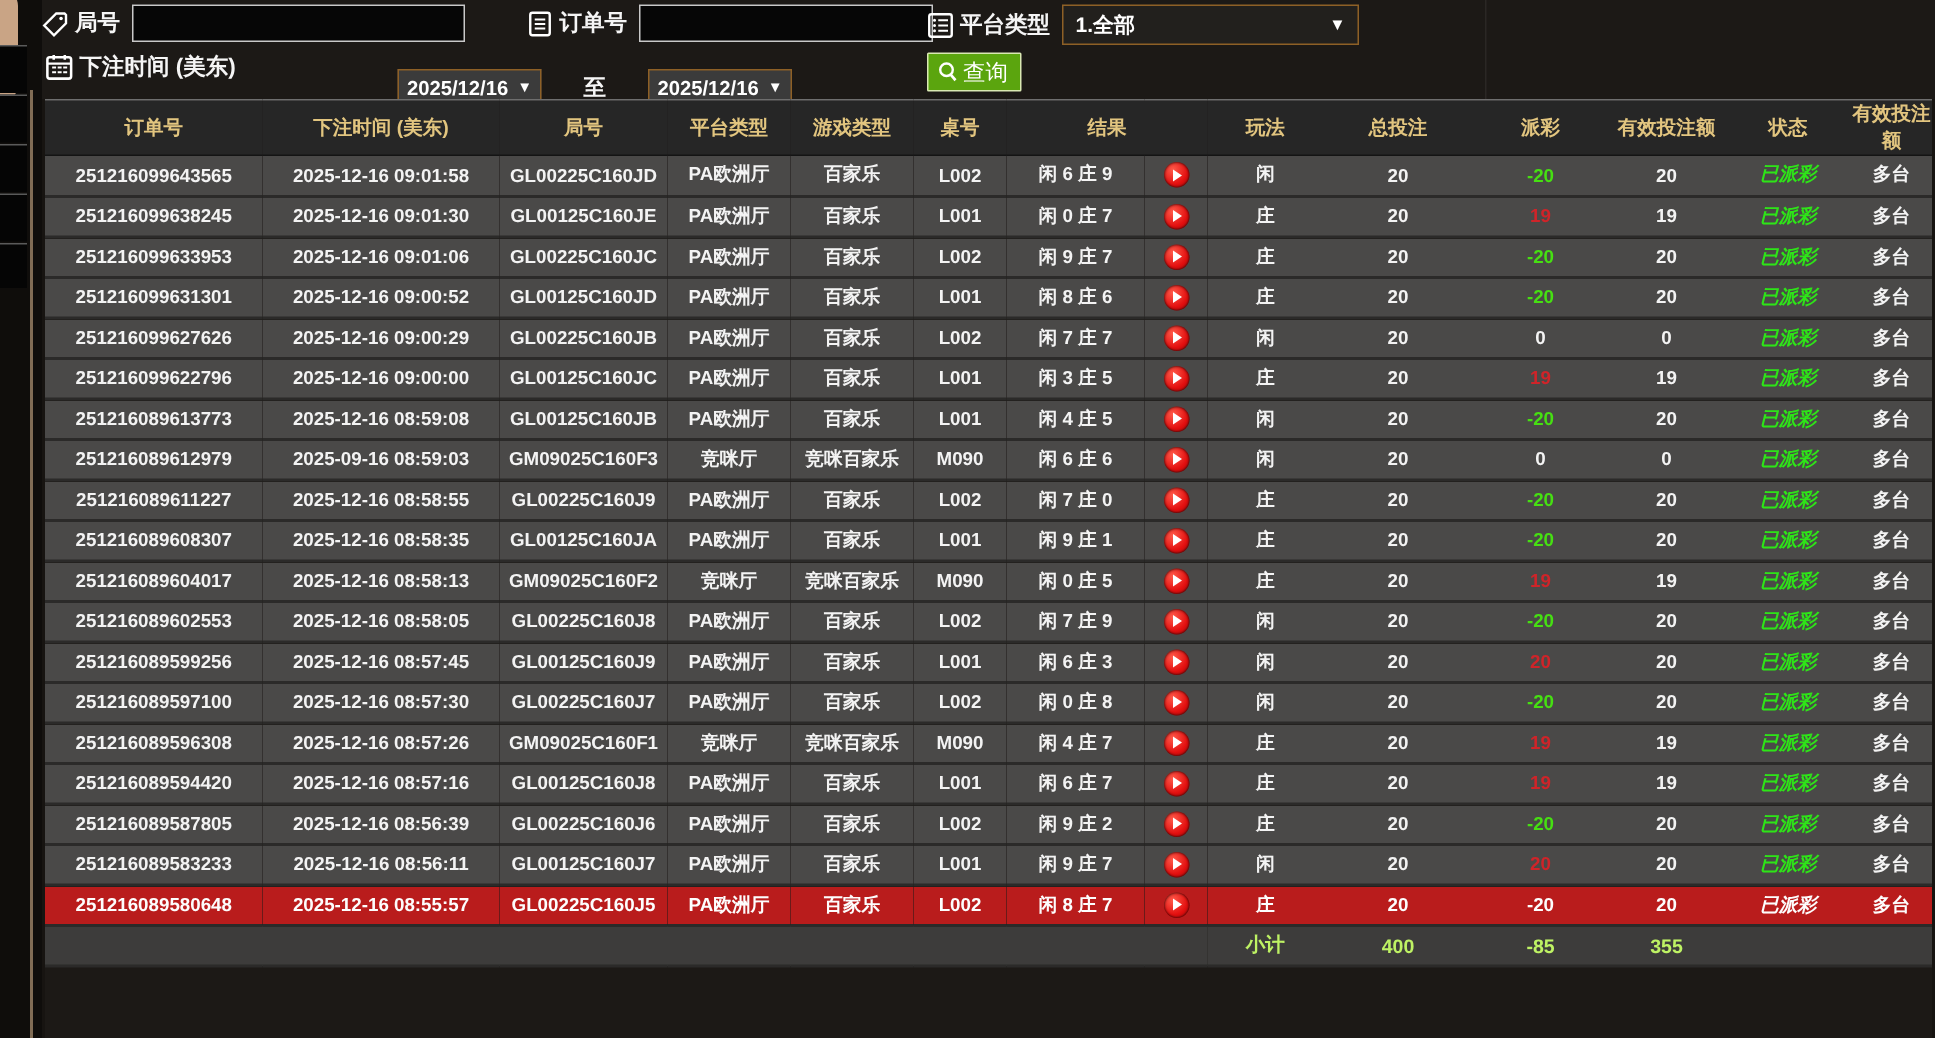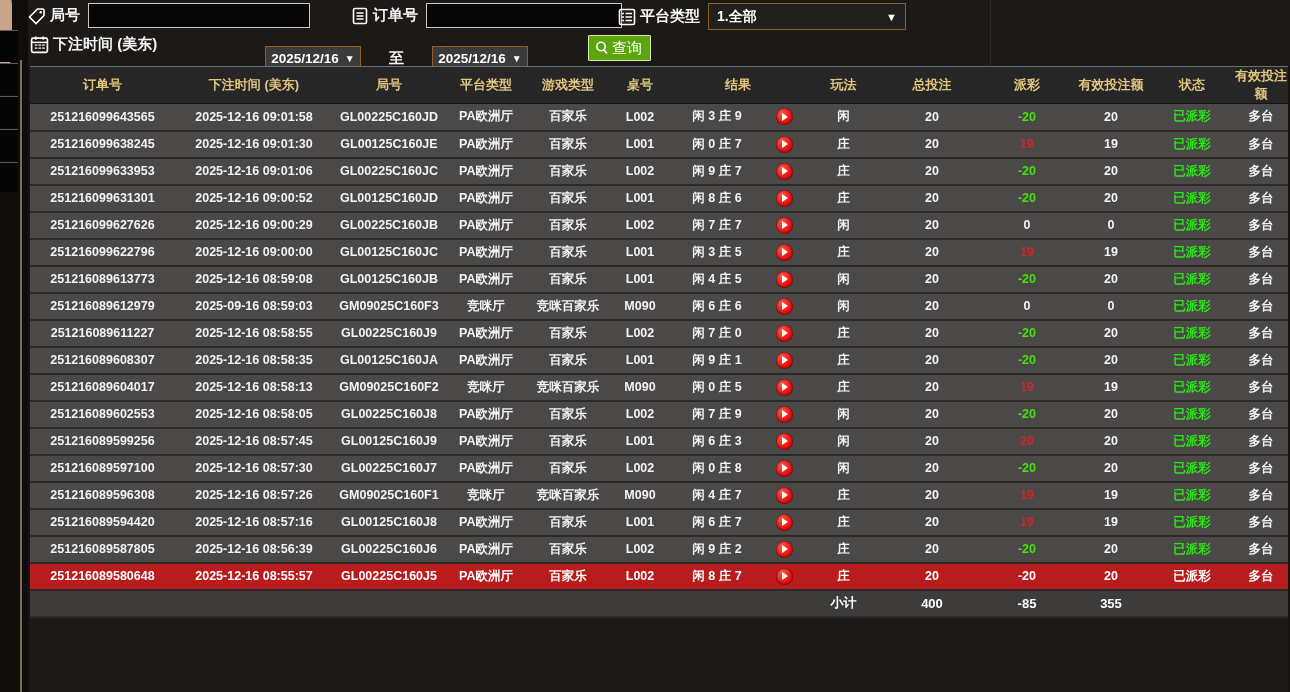--- a/index.html
+++ b/index.html
@@ -35,22 +35,22 @@
   .grid-wrap { position:absolute; left:30px; top:66px; width:1258px; height:626px; background:#1c1916; }
   table { width:1258px; border-collapse:collapse; table-layout:fixed; border-top:1px solid #6e6e6e; }
   thead th { background:#262626; color:#e2c57f; font-size:13px; height:23px; font-weight:700;
     border-bottom:1px solid #141414; }
   tbody td { background:#4a4948; color:#f3f3f3; font-size:12.5px; height:27px; text-align:center;
     border-bottom:2px solid #2b2a29; white-space:nowrap; overflow:hidden; }
   tr.highlighted td { background:#b91c1c; color:#fdfdfd; }
   td.pos { color:#cf2429; }
   td.neg { color:#46df12; }
   td.zero { color:#f3f3f3; }
-  td[data-col="status"] { color:#2ee418; }
-  tfoot td { background:#3d3c3b; color:#ffffff; font-size:13px; height:27px; text-align:center;
+  td[data-col="status"] { color:#2ee418;font-style:italic; }
+  tfoot td { background:#3d3c3b; color:#bef264; font-size:13px; height:27px; text-align:center;
     border-bottom:2px solid #2b2a29; border-top:1px solid #6a6a6a; }
   .play-badge { display:inline-block; width:17px; height:17px; border-radius:50%;
     background:radial-gradient(circle at 35% 30%, #ff5a4a, #e30f0f 60%, #b50b0b); position:relative;
     vertical-align:middle; cursor:pointer; box-shadow:0 0 2px #000 inset; }
   .play-badge::after { content:""; position:absolute; left:6.5px; top:4.5px;
     border-left:6px solid #fff; border-top:4px solid transparent; border-bottom:4px solid transparent; }
 </style>
 </head>
 <body>
 
@@ -123,21 +123,21 @@
       <span>2025/12/16</span>
       <span class="caret">▼</span>
     </div>
     <span style="margin:0 28px; font-size:15px;">至</span>
     <div class="date-box" style="width:96px;">
       <span>2025/12/16</span>
       <span class="caret">▼</span>
     </div>
   </div>
 
-  <div class="frow" style="left:560px; top:35px;">
+  <div class="frow" style="left:590px; top:35px;">
     <button class="search-btn">
       <span class="icon">
         <svg width="16" height="16" viewBox="0 0 16 16">
             <circle cx="7" cy="6.5" r="4.2" fill="none" stroke="#fff" stroke-width="1.6"></circle>
             <path d="M9.8 9.8 L13 13.5" stroke="#fff" stroke-width="1.8"></path>
           </svg>
       </span>
       <span>查询</span>
     </button>
   </div>
@@ -179,21 +179,21 @@
       </tr>
     </thead>
     <tbody>
         <tr>
     <td data-col="order_no">251216099643565</td>
     <td data-col="bet_time">2025-12-16 09:01:58</td>
     <td data-col="round_no">GL00225C160JD</td>
     <td data-col="platform">PA欧洲厅</td>
     <td data-col="game_type">百家乐</td>
     <td data-col="table_no">L002</td>
-    <td data-col="result">闲 3 庄 9</td>
+    <td data-col="result">闲 6 庄 9</td>
     <td data-col="play">
       <span class="play-badge"></span>
     </td>
     <td data-col="bet_type">闲</td>
     <td data-col="total_bet">20</td>
     <td data-col="payout" class="neg">-20</td>
     <td data-col="valid_bet">20</td>
     <td data-col="status">已派彩</td>
     <td data-col="game_mode">多台</td>
   </tr>
@@ -474,20 +474,38 @@
     <td data-col="platform">PA欧洲厅</td>
     <td data-col="game_type">百家乐</td>
     <td data-col="table_no">L002</td>
     <td data-col="result">闲 9 庄 2</td>
     <td data-col="play">
       <span class="play-badge"></span>
     </td>
     <td data-col="bet_type">庄</td>
     <td data-col="total_bet">20</td>
     <td data-col="payout" class="neg">-20</td>
+    <td data-col="valid_bet">20</td>
+    <td data-col="status">已派彩</td>
+    <td data-col="game_mode">多台</td>
+  </tr>
+        <tr>
+    <td data-col="order_no">251216089583233</td>
+    <td data-col="bet_time">2025-12-16 08:56:11</td>
+    <td data-col="round_no">GL00125C160J7</td>
+    <td data-col="platform">PA欧洲厅</td>
+    <td data-col="game_type">百家乐</td>
+    <td data-col="table_no">L001</td>
+    <td data-col="result">闲 9 庄 7</td>
+    <td data-col="play">
+      <span class="play-badge"></span>
+    </td>
+    <td data-col="bet_type">闲</td>
+    <td data-col="total_bet">20</td>
+    <td data-col="payout" class="pos">20</td>
     <td data-col="valid_bet">20</td>
     <td data-col="status">已派彩</td>
     <td data-col="game_mode">多台</td>
   </tr>
         <tr class="highlighted">
     <td data-col="order_no">251216089580648</td>
     <td data-col="bet_time">2025-12-16 08:55:57</td>
     <td data-col="round_no">GL00225C160J5</td>
     <td data-col="platform">PA欧洲厅</td>
     <td data-col="game_type">百家乐</td>

